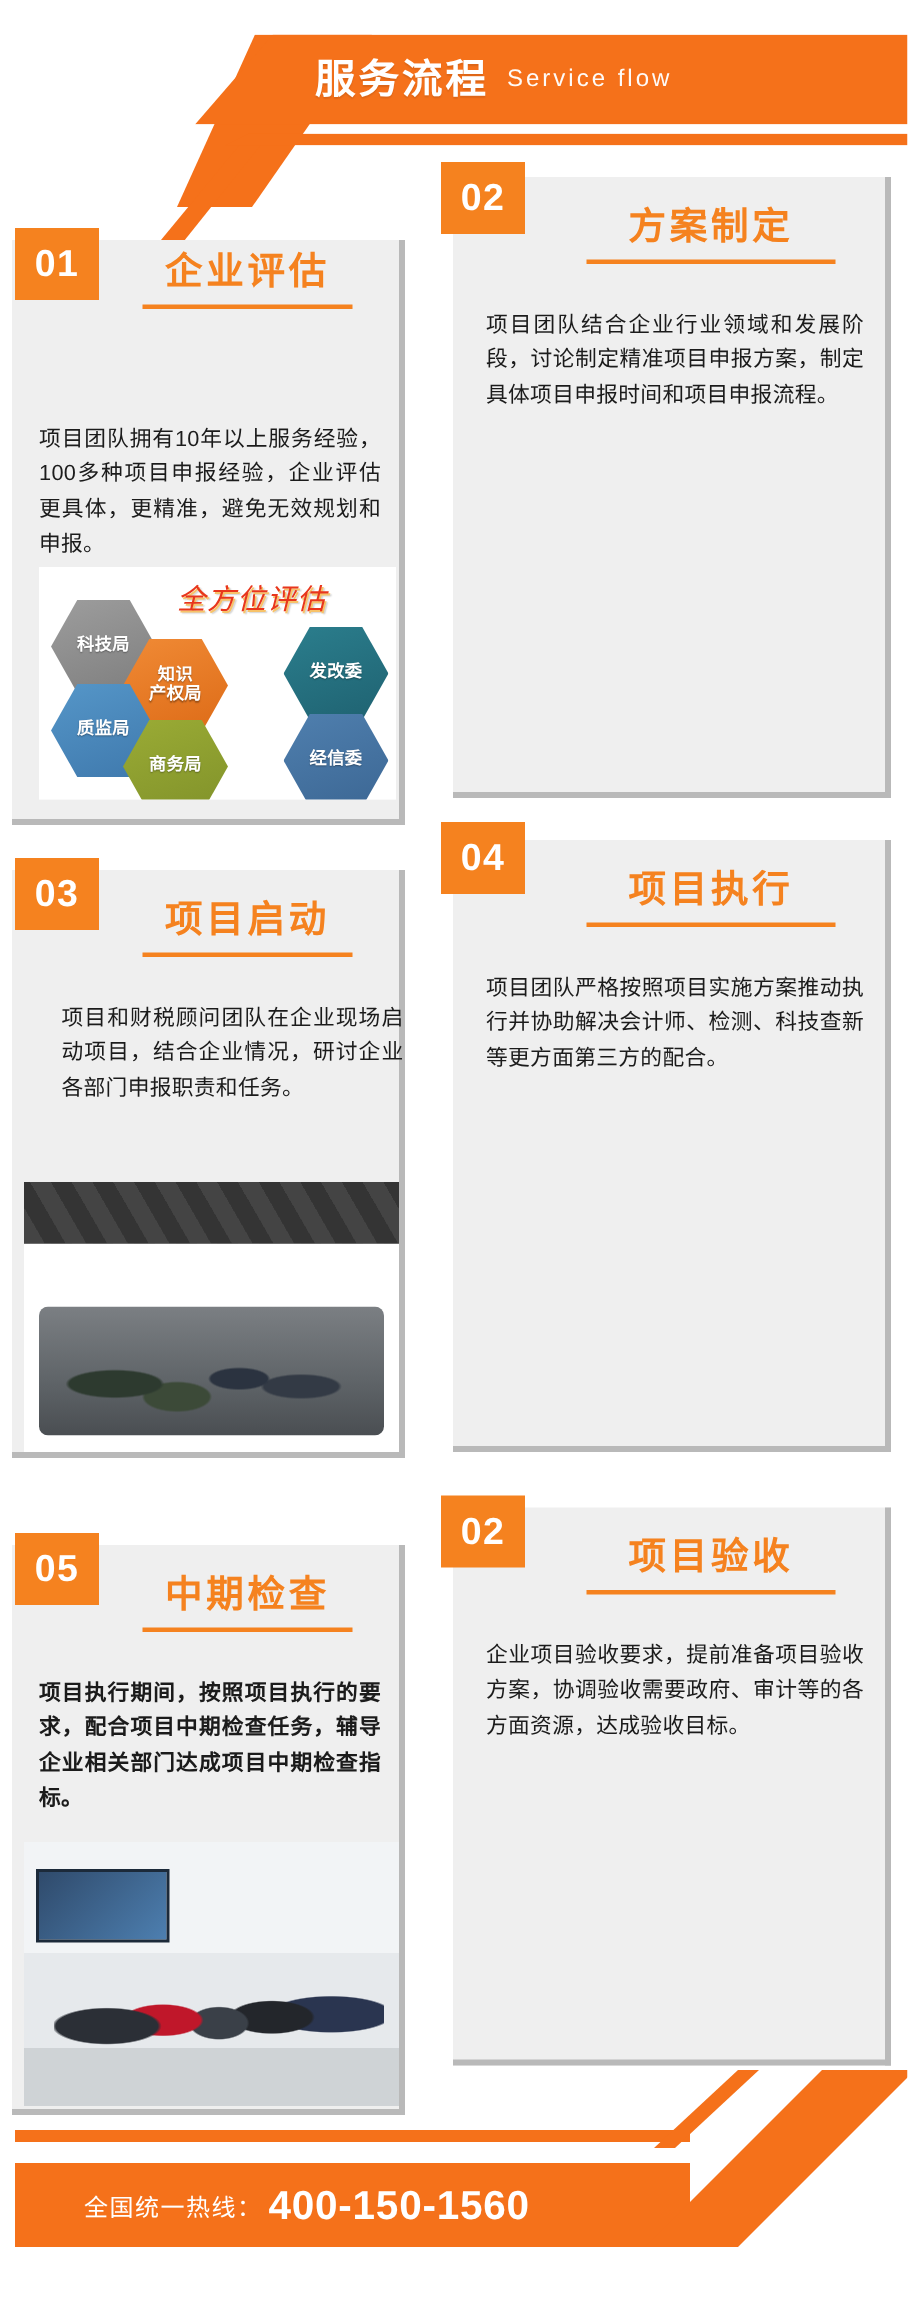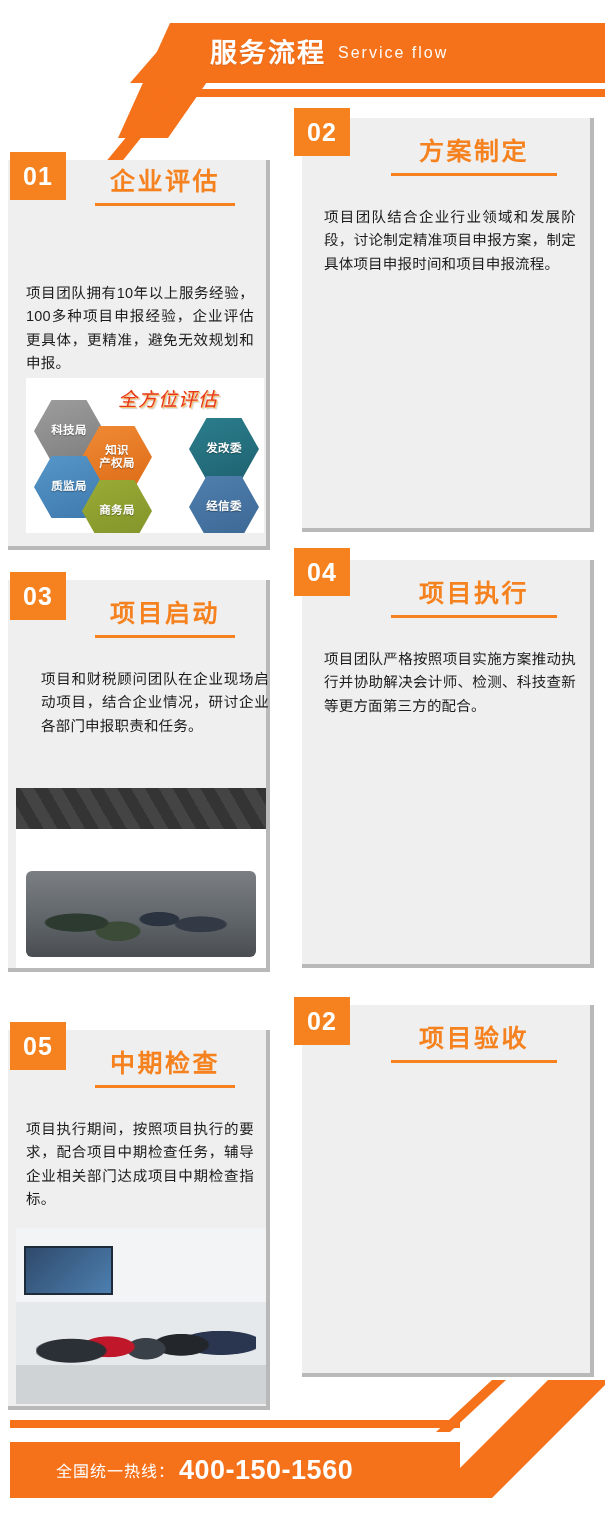--- a/index.html
+++ b/index.html
@@ -165,21 +165,21 @@
   #card-03 .card-title-rule { width: 140px; }
   #card-04 .card-title-rule { width: 166px; }
   #card-05 .card-title-rule { width: 140px; }
   #card-06 .card-title-rule { width: 166px; }
 
   .card .card-body { position: absolute; }
   #card-01 .card-body { left: 18px; top: 88px;  width: 228px; margin-top: 34px; }
   #card-02 .card-body { left: 22px; top: 88px;  width: 252px; }
   #card-03 .card-body { left: 33px; top: 88px;  width: 228px; }
   #card-04 .card-body { left: 22px; top: 88px;  width: 252px; }
-  #card-05 .card-body { left: 18px; top: 88px;  width: 228px; }
+  #card-05 .card-body { left: 18px; top: 88px;  width: 228px; font-weight: bold; }
   #card-06 .card-body { left: 22px; top: 88px;  width: 252px; }
 
   
   .media {
     position: absolute;
     overflow: hidden;
     background: #ffffff;
   }
   #media-01 { left: 18px;  top: 218px; width: 238px; height: 155px; }
   #media-03 { left: 8px;   top: 208px; width: 250px; height: 180px; }
@@ -384,20 +384,21 @@
       <div class="photo showroom"></div>
     </div>
   </div>
   <div class="card-badge" id="badge-05">05</div>
 
   <div class="card right" id="card-06">
     <div class="title-row">
       <div class="card-title">项目验收</div>
       <div class="card-title-rule"></div>
     </div>
+    <div class="card-body">企业项目验收要求，提前准备项目验收方案，协调验收需要政府、审计等的各方面资源，达成验收目标。</div>
 
   </div>
   <div class="card-badge" id="badge-06">02</div>
 
   <div class="footer-wrap">
     <div class="footer-line"></div>
     <div class="footer-line-diag"></div>
     <div class="footer-bar"></div>
     <div class="footer-bar-diag"></div>
     <div class="footer-text">

